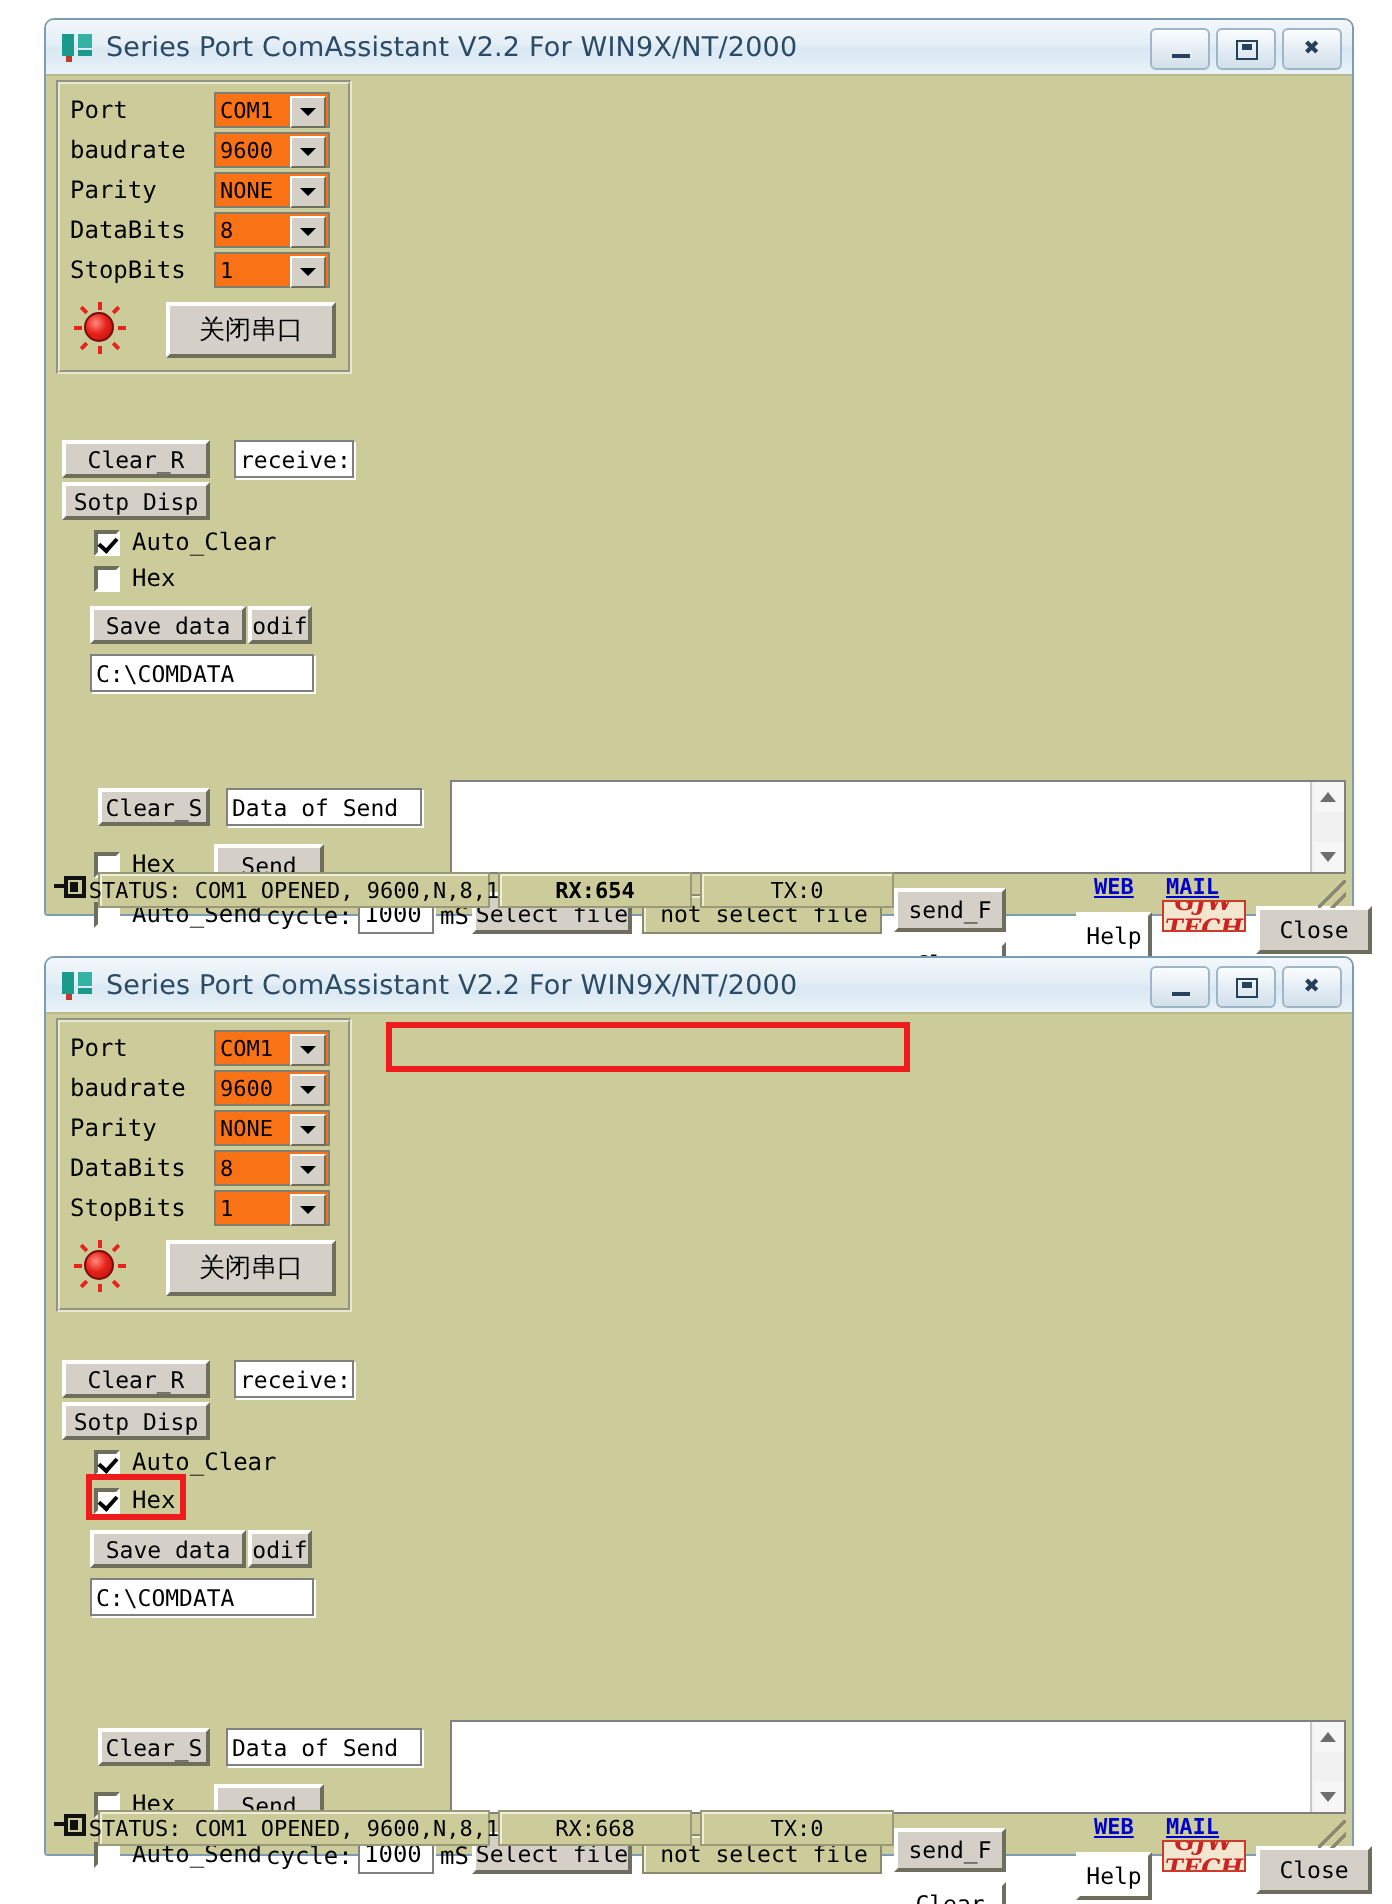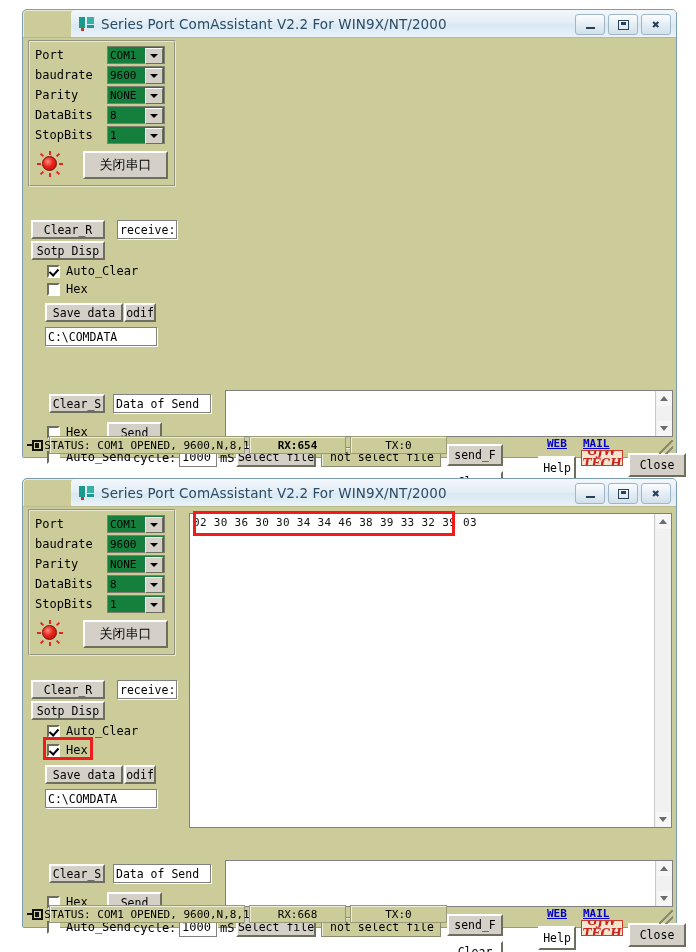--- a/index.html
+++ b/index.html
@@ -31,21 +31,20 @@
 
   .titlebar {
     height: 27px;
     background: linear-gradient(to bottom, #f2f7fb 0%, #e4eef6 45%, #d9e8f3 55%, #e9f2f8 100%);
     border-radius: 4px 4px 0 0;
     display: flex;
     align-items: center;
     padding: 0 4px 0 8px;
     box-sizing: border-box;
     position: relative;
-    margin-left: 48px;
   }
   .app-icon {
     width: 16px; height: 16px;
     margin-right: 6px;
     position: relative;
     flex: 0 0 auto;
   }
   .app-icon .a { position:absolute; left:0; top:1px; width:6px; height:11px; background:#1a9a8a; }
   .app-icon .b { position:absolute; left:8px; top:1px; width:7px; height:7px; background:#35b3a2; }
   .app-icon .c { position:absolute; left:8px; top:9px; width:7px; height:3px; background:#1a9a8a; }
@@ -127,21 +126,21 @@
   .settings-box { left: 5px; top: 2px; width: 148px; height: 147px; }
 
   .row {
     position:absolute;
     display:flex;
     align-items:center;
   }
   .combo {
     width: 58px; height: 18px;
     border: 1px solid #7f7f70;
-    background:#15803d;
+    background:#f97316;
     display:flex; align-items:center;
     box-sizing:border-box;
     font-size:11px;
     font-family:"DejaVu Sans Mono", monospace;
     padding-left:2px;
     position:relative;
   }
   .combo .arrowbox {
     position:absolute; right:1px; top:1px;
     width:16px; height:14px;
@@ -227,21 +226,21 @@
   }
   .sb-arrow .up{border-left:4px solid transparent;border-right:4px solid transparent;border-bottom:5px solid #6d6d6d;}
   .sb-arrow .down{border-left:4px solid transparent;border-right:4px solid transparent;border-top:5px solid #6d6d6d;}
 
   
   .statusbar{
     position:absolute;
     left:4px; bottom:4px;
     height:18px;
     display:flex;
-    align-items:flex-end;
+    align-items:flex-start;
     gap:4px;
   }
   .sb-cell{
     background:#cccc9b;
     border:1px solid #9a9a78;
     box-shadow: inset 1px 1px 0 #efefd9;
     height:18px;
     display:flex;align-items:center;justify-content:center;
     font-family:"DejaVu Sans Mono", monospace;
     font-size:11px;
@@ -557,31 +556,20 @@
       <span class="chk checked"></span>
       <span class="labeltxt">Hex</span>
     </div>
     <div class="annot" style="left:20px;top:230px;width:50px;height:23px;"></div>
 
     <div class="btn3d" style="position:absolute;left:22px;top:258px;width:78px;height:19px;">Save data</div>
     <div class="btn3d" style="position:absolute;left:101px;top:258px;width:32px;height:19px;">odif</div>
 
     <div class="field" style="position:absolute;left:22px;top:282px;width:112px;height:19px;">C:\COMDATA</div>
 
-    <div class="textarea-wrap" style="left:166px;top:6px;width:483px;height:315px;">
-      <div class="ta-content" style="font-size:11px;letter-spacing:0.3px;">02 30 36 30 30 34 34 46 38 39 33 32 39 03</div>
-      <div class="vscroll">
-        <div class="sb-arrow">
-            <span class="up"></span>
-          </div>
-        <div class="sb-arrow">
-            <span class="down"></span>
-          </div>
-      </div>
-    </div>
     <div class="annot" style="left:170px;top:4px;width:262px;height:25px;"></div>
 
     <div class="btn3d" style="position:absolute;left:26px;top:357px;width:56px;height:19px;">Clear_S</div>
     <div class="field" style="position:absolute;left:90px;top:357px;width:98px;height:19px;">Data of Send</div>
 
     <div class="chkrow" style="left:24px;top:388px;">
       <span class="chk"></span>
       <span class="labeltxt">Hex</span>
     </div>
     <div class="btn3d" style="position:absolute;left:84px;top:385px;width:55px;height:22px;">Send</div>

